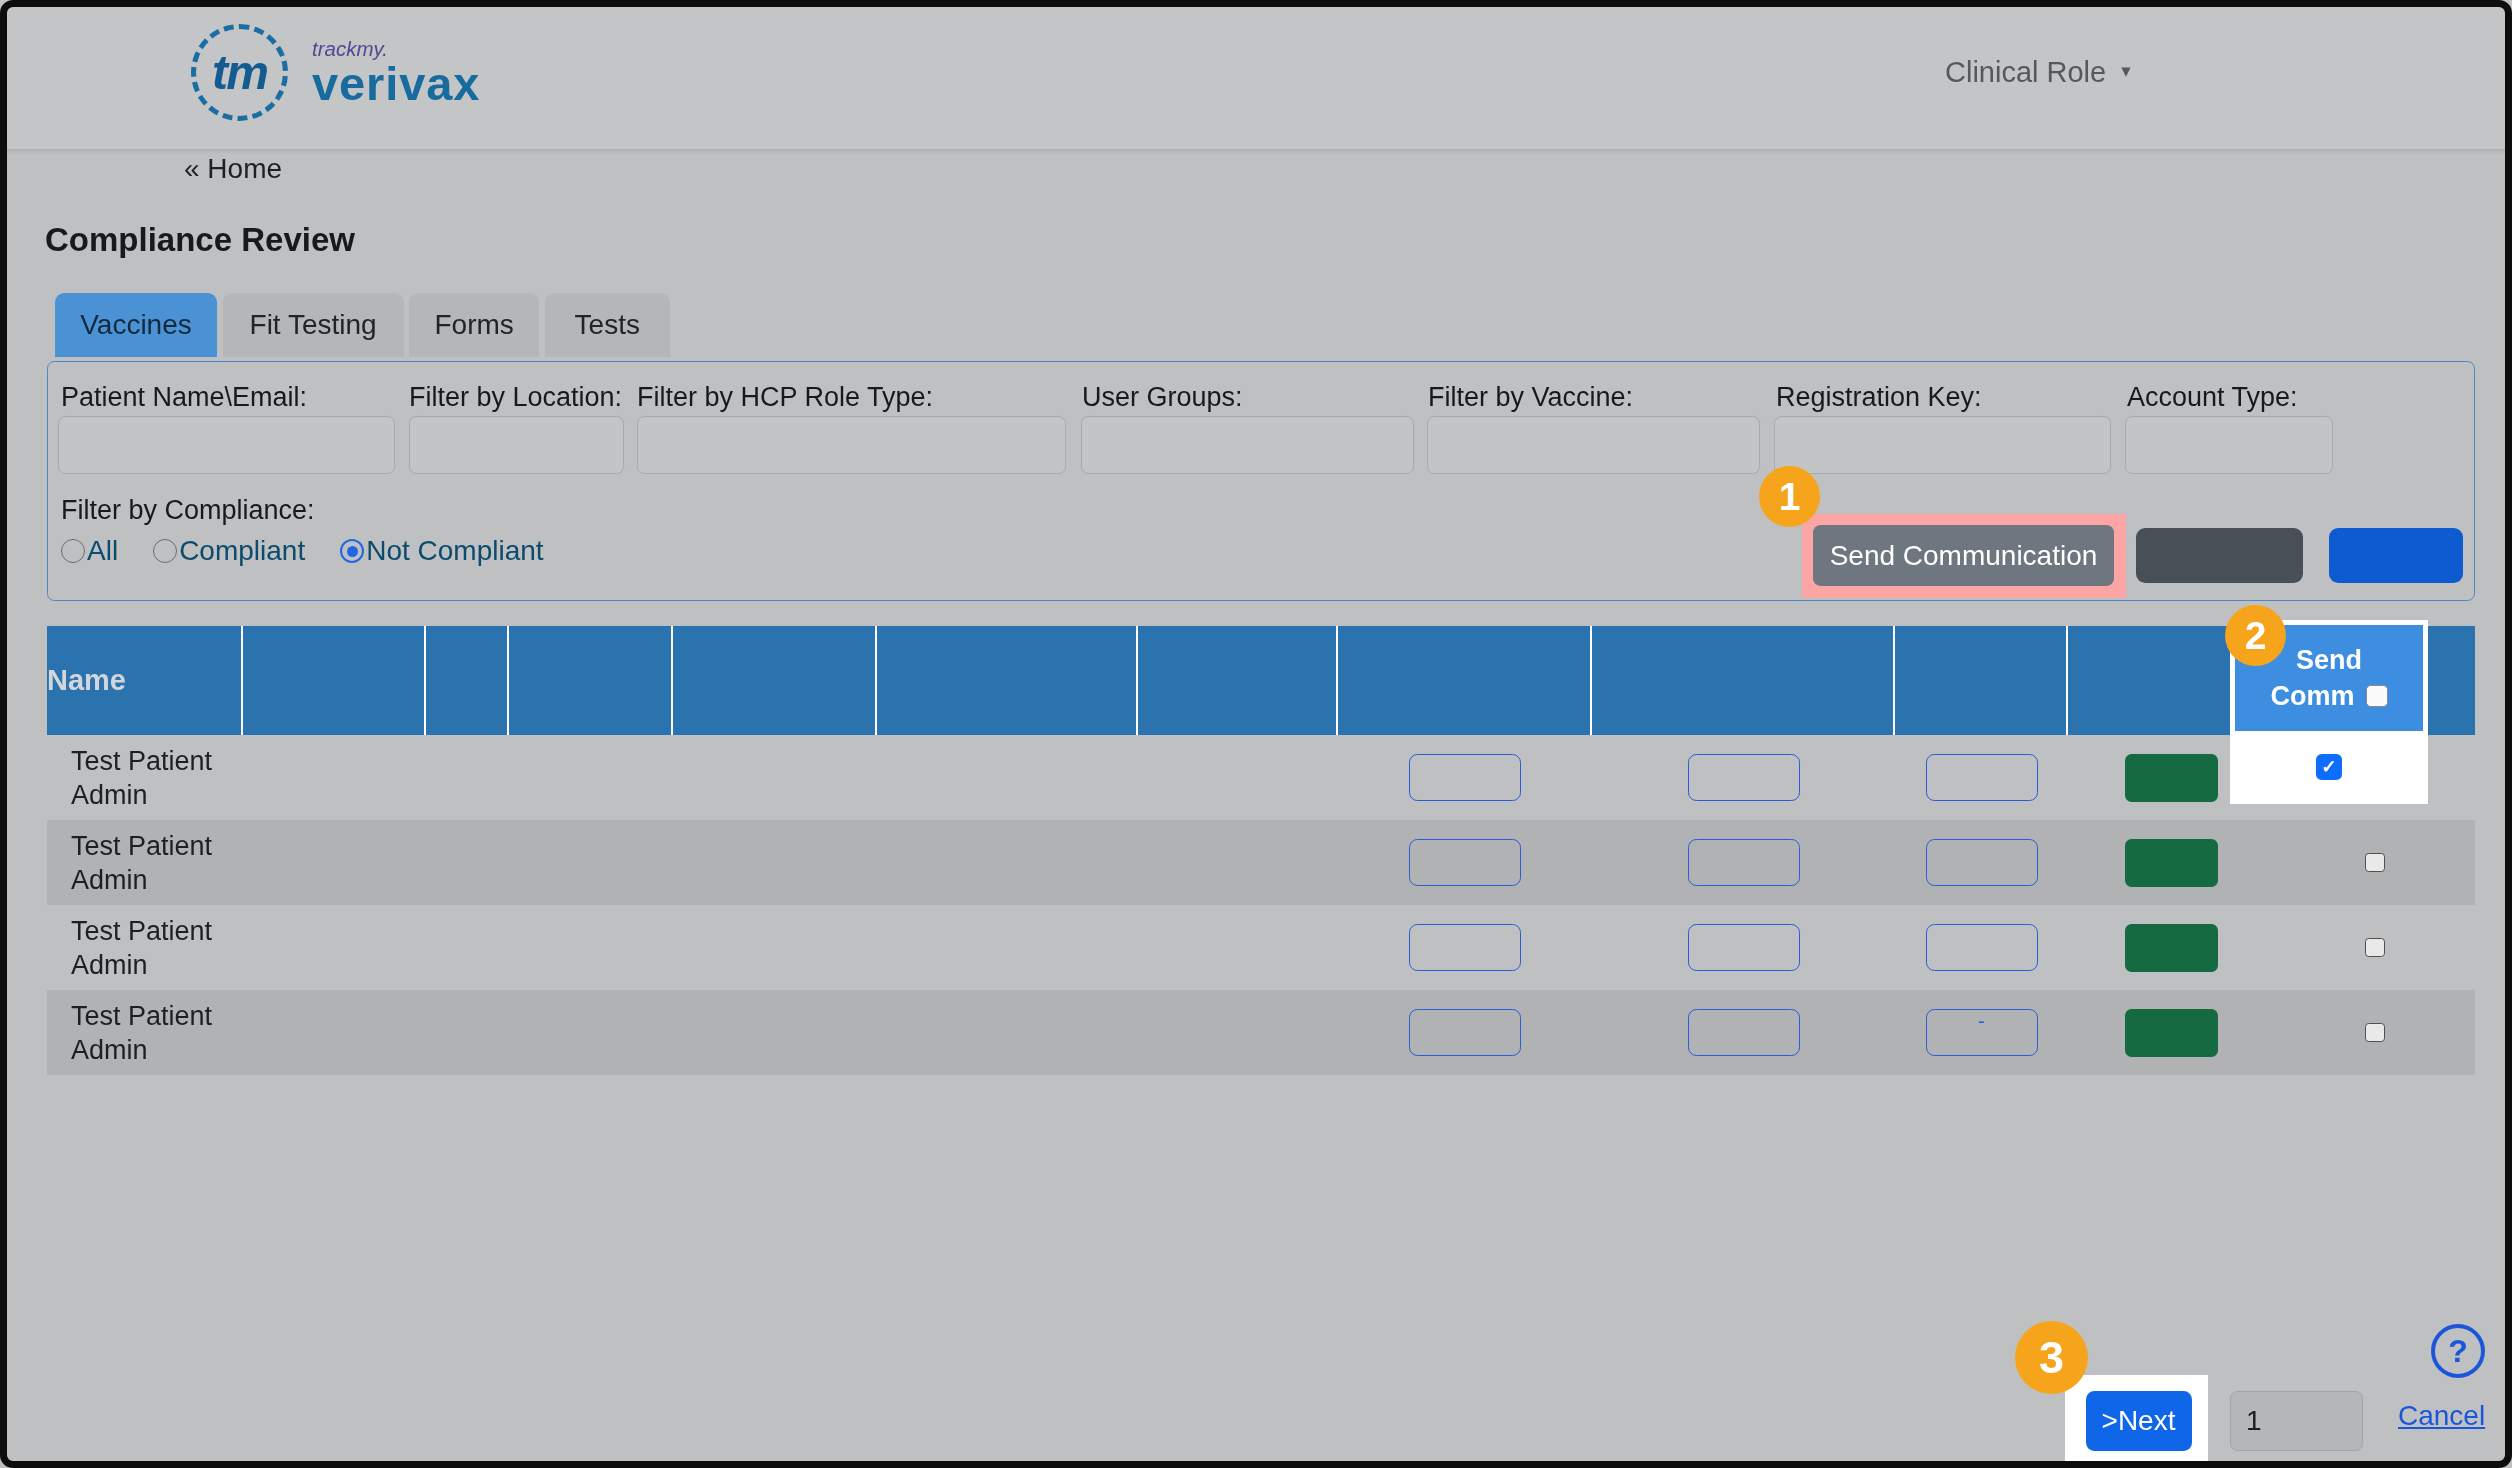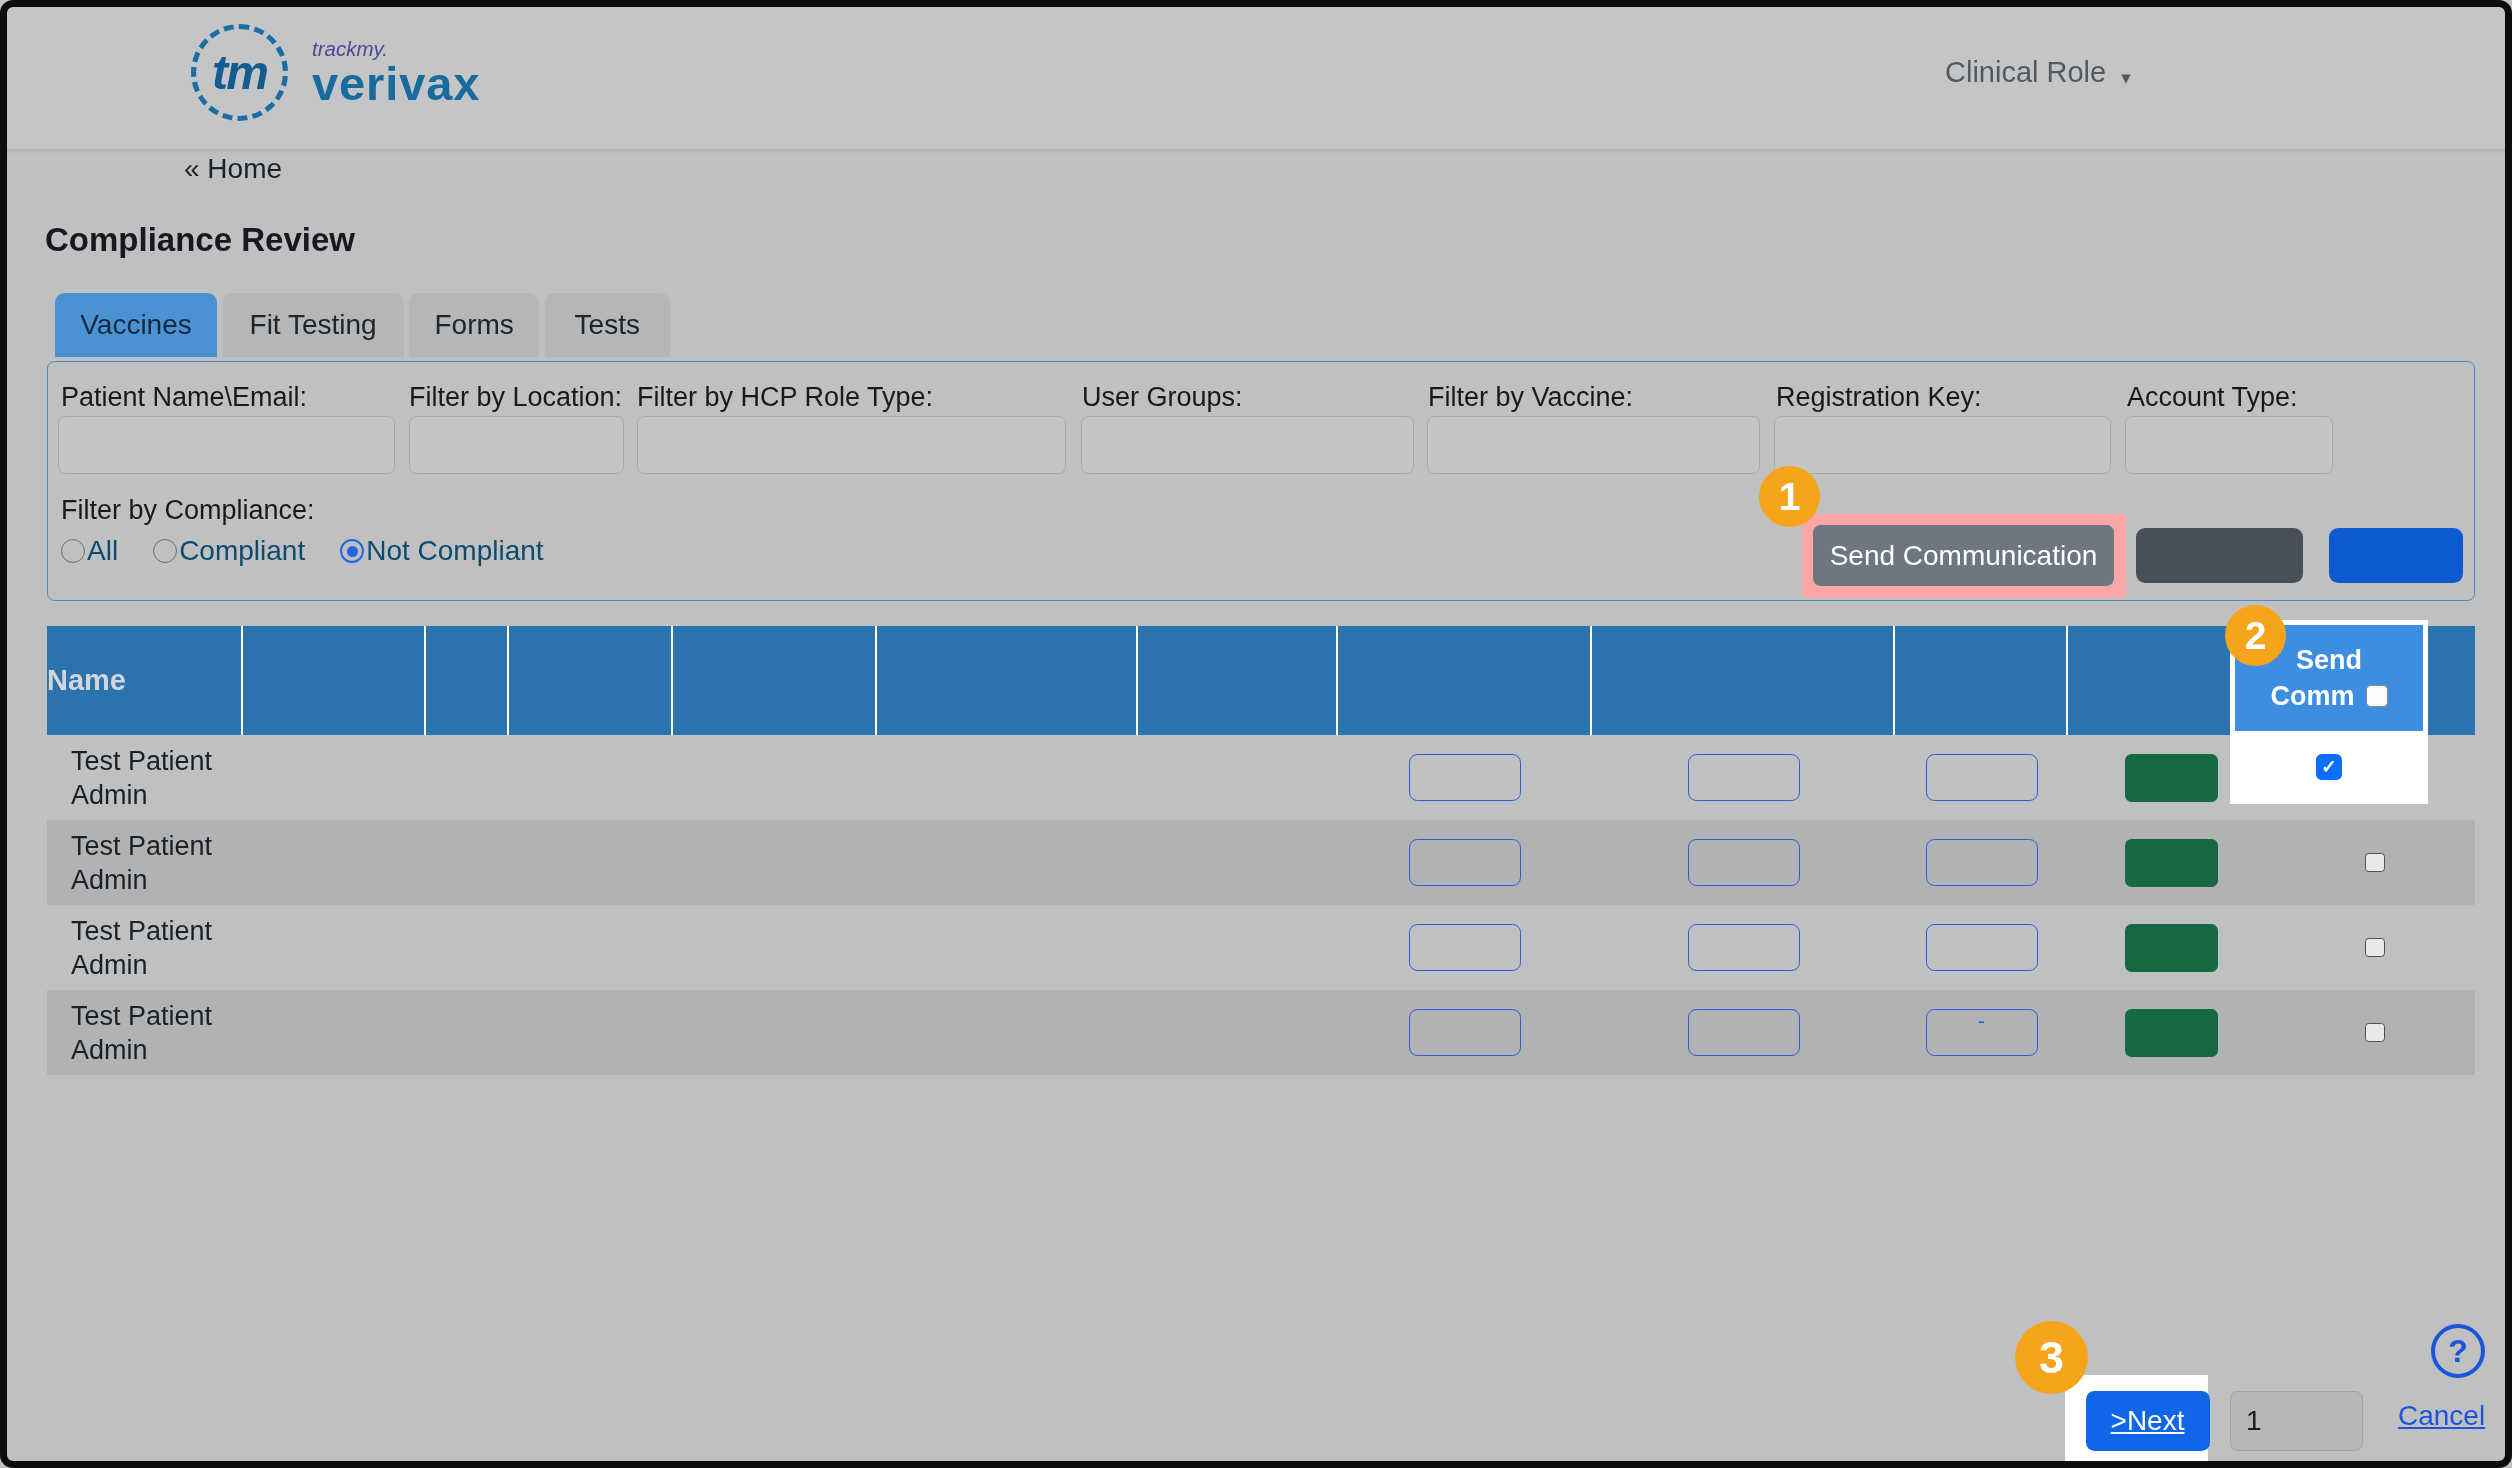--- a/index.html
+++ b/index.html
@@ -10,21 +10,21 @@
 
   
   .topbar { position:absolute; left:0; top:0; width:2512px; height:149px; background:#c4c5c6; box-shadow:0 1.9px 3.7px rgba(0,0,0,0.10); }
   .logo { position:absolute; left:191px; top:24px; display:flex; align-items:center; }
   .logo-mark { width:97px; height:97px; border:5.6px dashed #1b6ea3; border-radius:50%;
                display:flex; align-items:center; justify-content:center; }
   .logo-mark span { font-size:48px; font-weight:700; font-style:italic; color:#145c8f; letter-spacing:-1.9px; }
   .logo-text { margin-left:24px; display:flex; flex-direction:column; }
   .logo-trackmy { font-size:20.5px; font-style:italic; color:#4c4a94; line-height:22px; }
   .logo-product { font-size:47px; font-weight:700; color:#176b9e; line-height:48px; letter-spacing:0.9px; }
-  .role-select { position:absolute; left:1945px; top:56px; display:flex; align-items:flex-end; gap:15px;
+  .role-select { position:absolute; left:1945px; top:56px; display:flex; align-items:flex-start; gap:15px;
                  font-size:29px; color:#55595d; cursor:pointer; }
   .caret { font-size:18.6px; color:#55595d; padding-top:3.7px; }
 
   
   .breadcrumb { position:absolute; left:184px; top:153px; font-size:28px; color:#1d2125; cursor:pointer; }
   .page-title { position:absolute; left:45px; top:221px; font-size:33px; font-weight:700; color:#17191c; }
 
   
   .tabs { position:absolute; left:47px; top:293px; display:flex; gap:5.6px;padding-left:8px; }
   .tab { height:64px; display:flex; align-items:center; justify-content:center;
@@ -82,23 +82,23 @@
                    display:flex; flex-direction:column; align-items:center; justify-content:center; gap:3.7px; }
   .sc-line { font-size:27px; font-weight:700; color:#ffffff; line-height:32px; }
   .sc-line2 { display:flex; align-items:center; gap:11px; }
   .head-check { width:22px; height:22px; background:#fbfbfb; border:1.9px solid #8a8a8a; border-radius:4.7px; cursor:pointer; }
   .checked-box { position:absolute; left:50%; top:134px; transform:translateX(-50%);
                  width:26px; height:26px; background:#0d6efd; border-radius:5.6px; color:#fff;
                  display:flex; align-items:center; justify-content:center; font-size:18.6px; font-weight:700; cursor:pointer; }
 
   
   .next-frame { position:absolute; left:2065px; top:1375px; width:143px; height:86px; background:#ffffff; z-index:10; }
-  .btn-next { position:absolute; left:20.5px; top:16px; width:124px; height:60px; background:#0f66e8;
+  .btn-next { position:absolute; left:20.5px; top:16px; width:106px; height:60px; background:#0f66e8;
               border:none; border-radius:8.4px; color:#ffffff; font-size:28px; cursor:pointer;
-              font-family:"Liberation Sans", sans-serif;text-decoration:underline; }
+              font-family:"Liberation Sans", sans-serif; }
   .page-input { position:absolute; left:2230px; top:1391px; width:133px; height:60px; background:#b5b6b8;
                 border:1.9px solid #a2a3a5; border-radius:7.4px; font-size:28px; color:#1c1c1c; padding-left:15px;
                 font-family:"Liberation Sans", sans-serif; z-index:10; }
   .cancel-link { position:absolute; left:2398px; top:1400px; font-size:28px; color:#1a56db;
                  text-decoration:underline; cursor:pointer; z-index:10; }
   .help-circle { position:absolute; left:2431px; top:1324px; width:54px; height:54px; border:4.7px solid #1a56db;
                  border-radius:50%; display:flex; align-items:center; justify-content:center;
                  font-size:32px; font-weight:700; color:#1a56db; cursor:pointer; z-index:10; }
 
   

